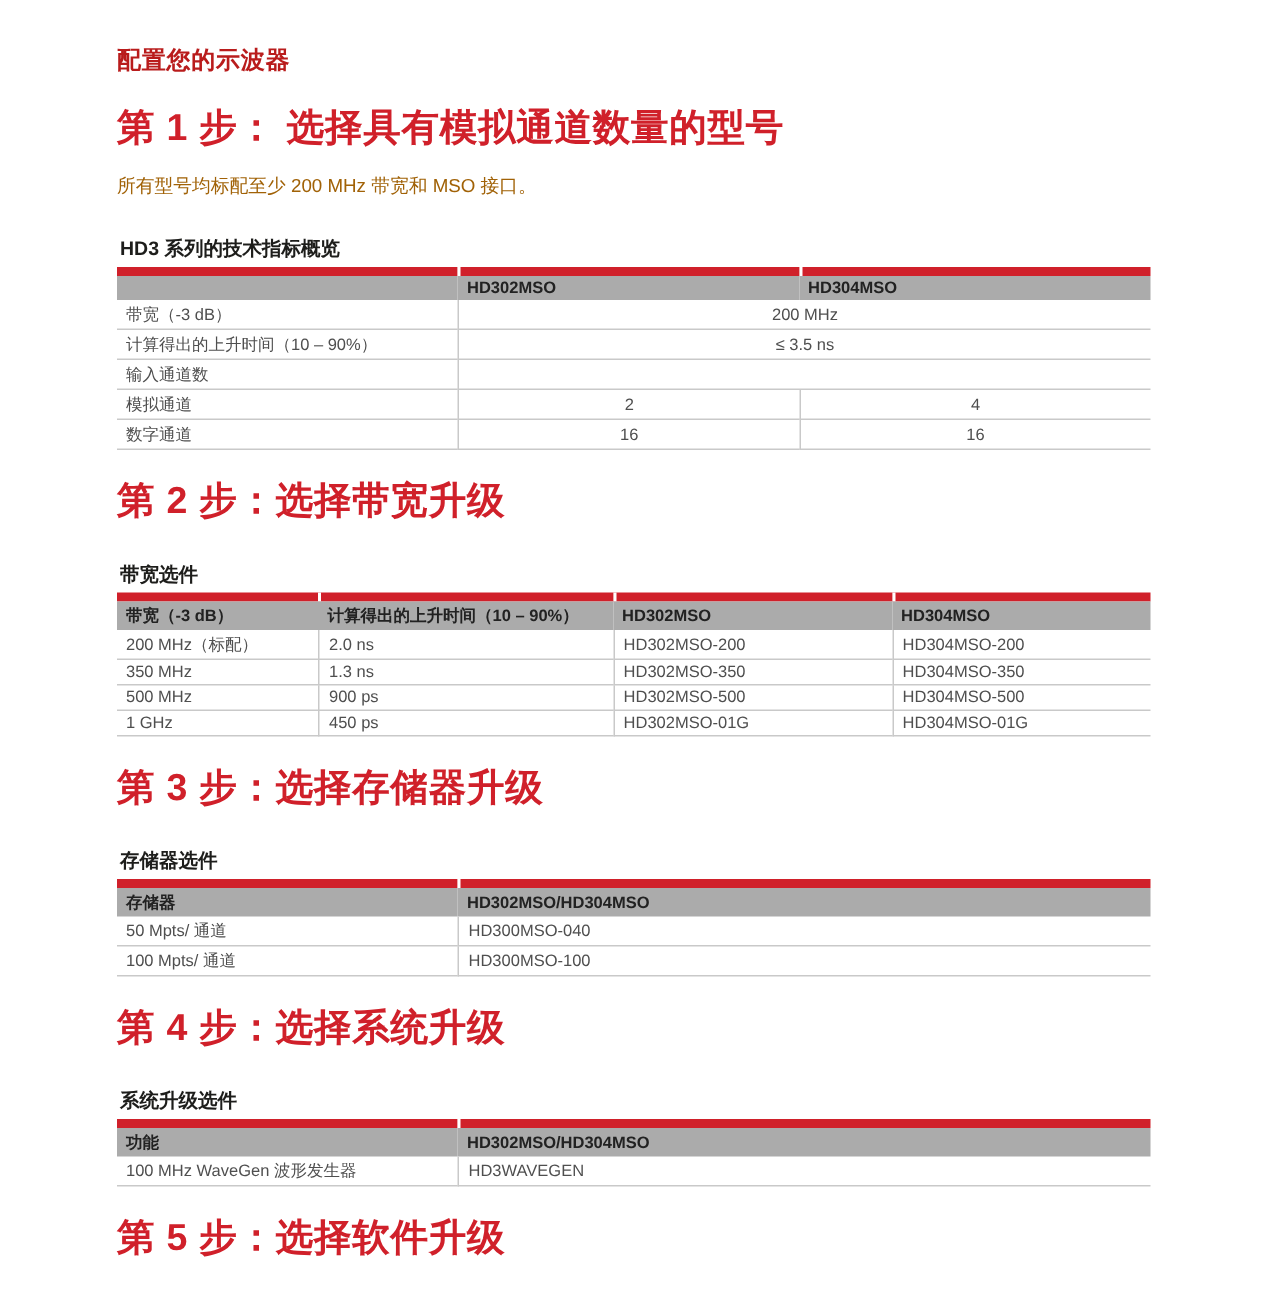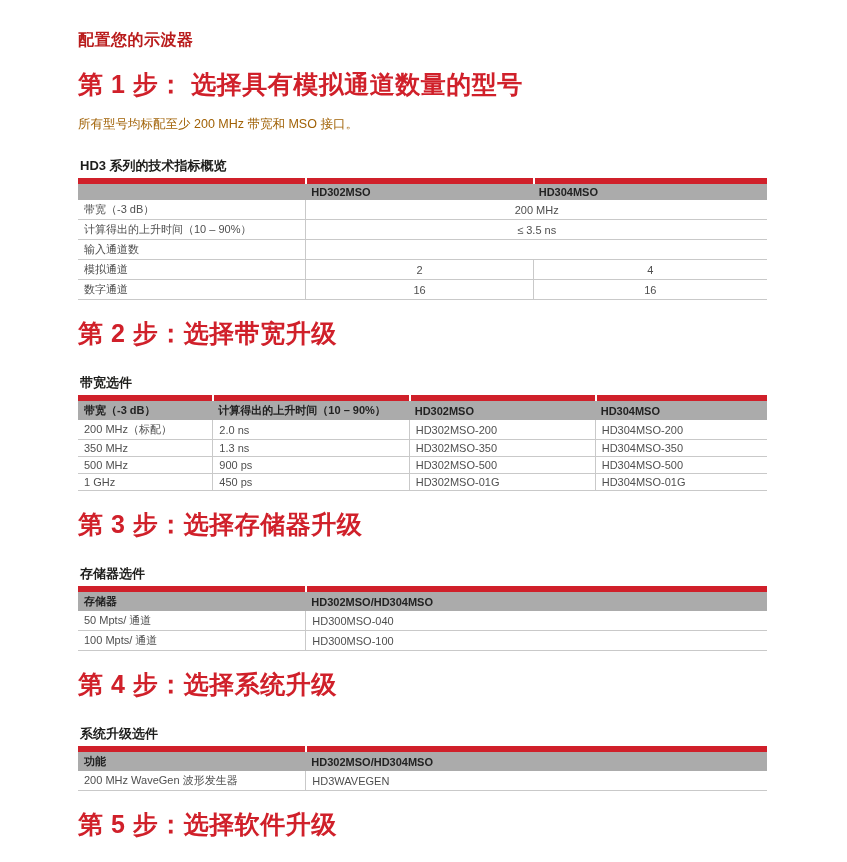--- a/index.html
+++ b/index.html
@@ -186,21 +186,21 @@
     <tbody>
         <tr class="bar">
           <td></td>
           <td></td>
         </tr>
     <tr class="head">
       <td>功能</td>
       <td>HD302MSO/HD304MSO</td>
     </tr>
     <tr class="row">
-      <td>200 MHz WaveGen 波形发生器</td>
+      <td>100 MHz WaveGen 波形发生器</td>
       <td>HD3WAVEGEN</td>
     </tr>
   </tbody>
     </table>
 
   <h2 class="step-heading">第 5 步：选择软件升级</h2>
 
 </div>
 
 </body></html>

